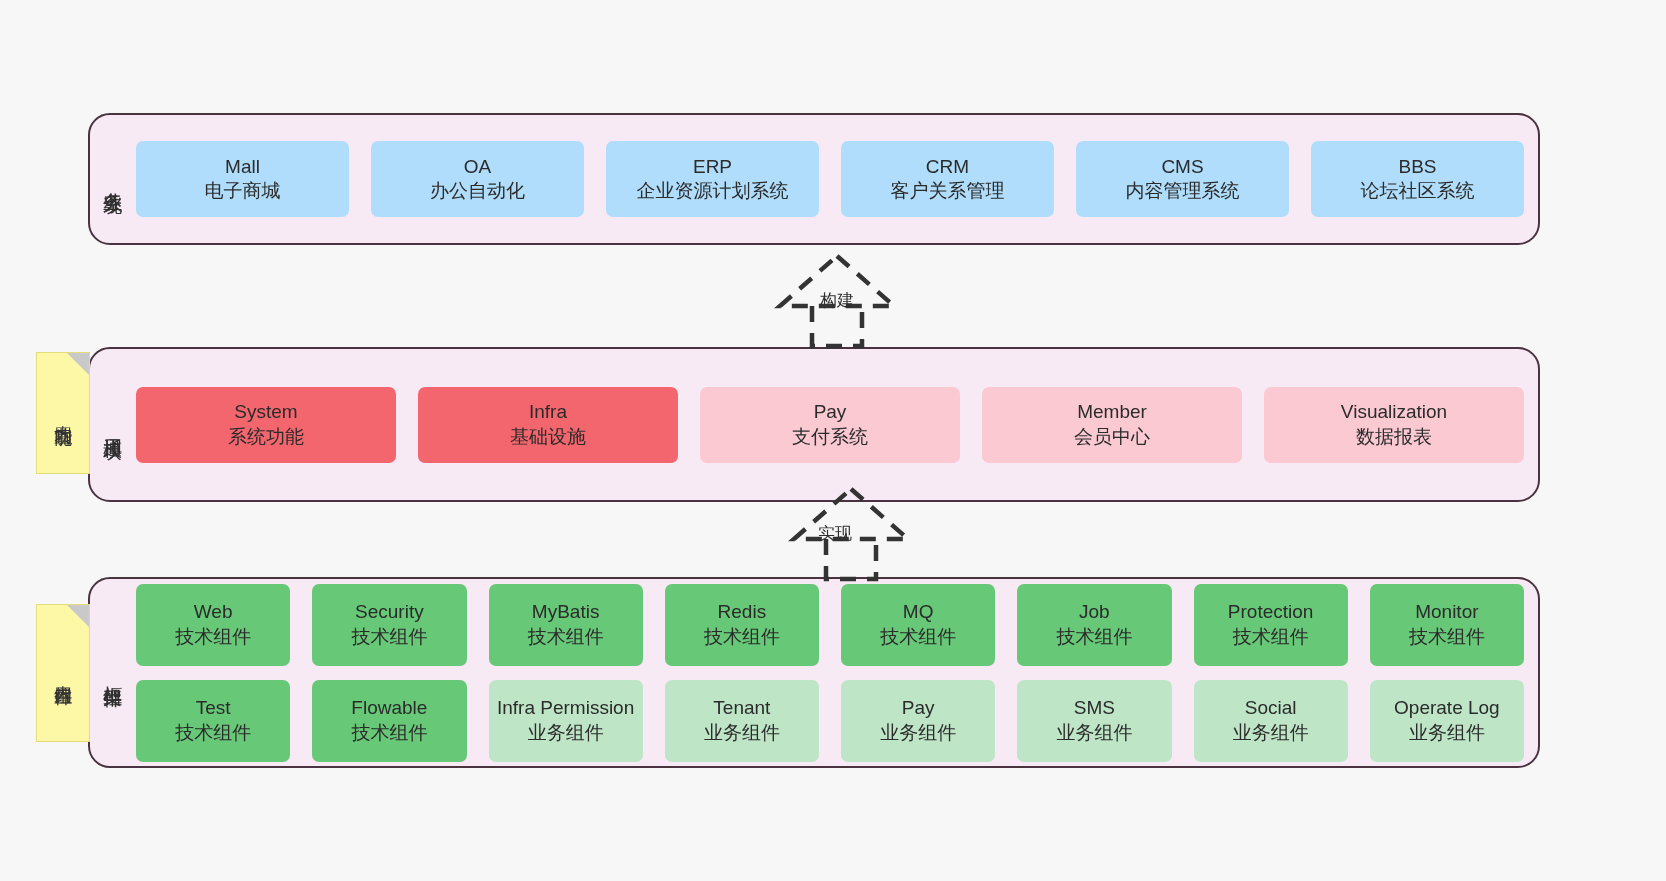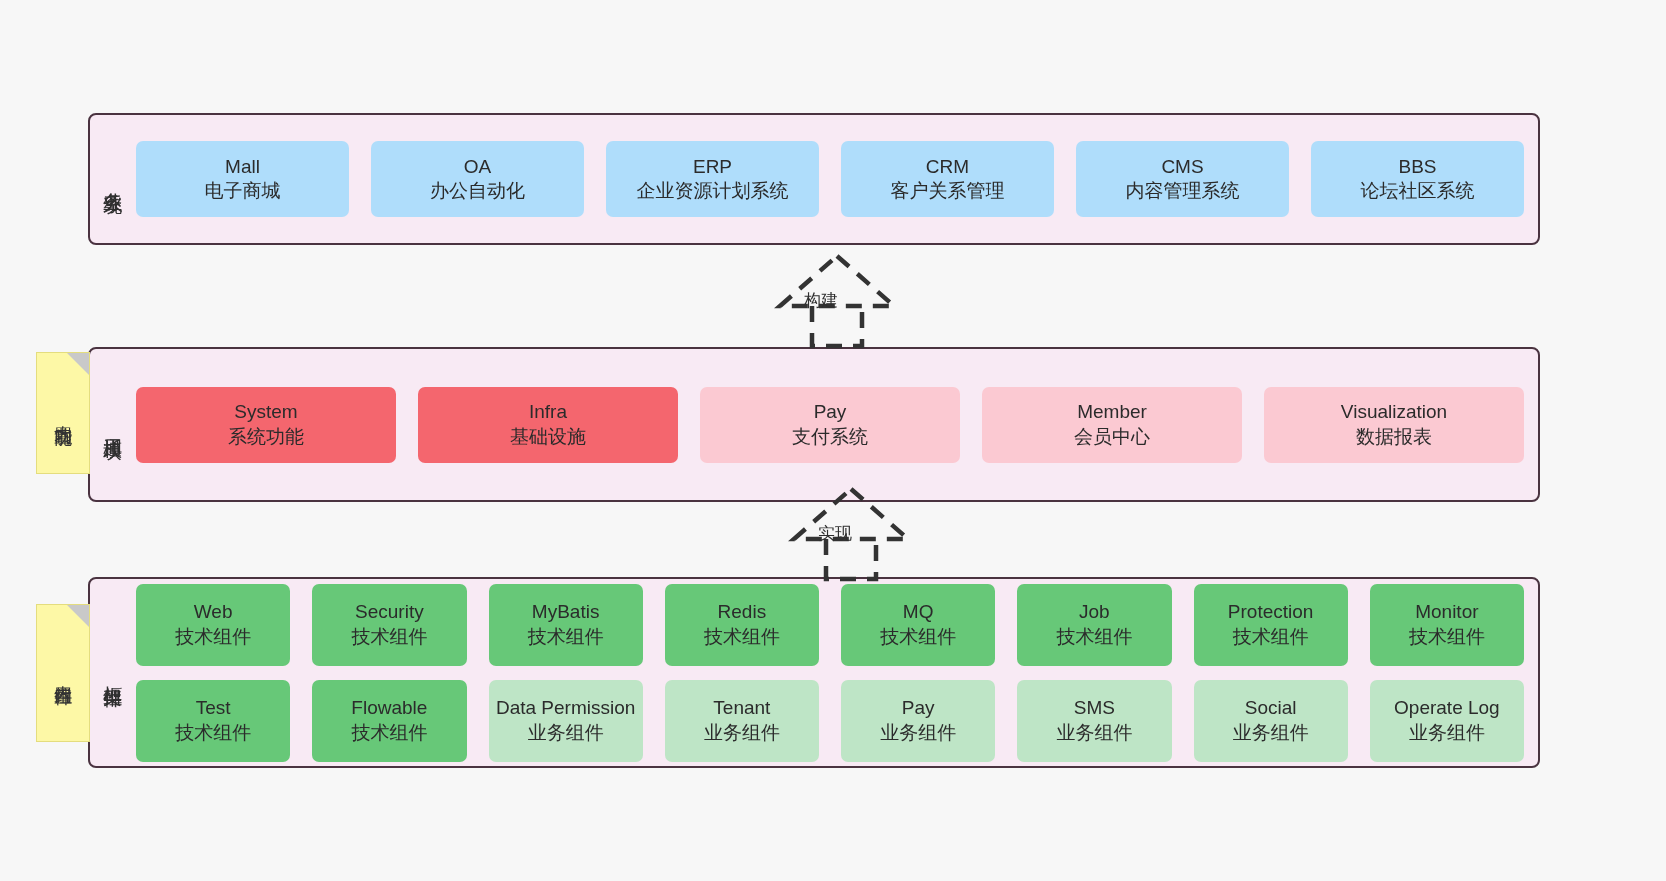--- a/index.html
+++ b/index.html
@@ -14,21 +14,21 @@
     overflow: hidden;
   }
 
   .canvas { position: relative; width: 1666px; height: 881px; }
 
   
   .panel {
     position: absolute;
     background: #f8eaf4;
     border: 2px solid #4a3340;
-    border-radius: 8px;
+    border-radius: 22px;
     box-sizing: border-box;
     display: flex;
     align-items: stretch;
   }
   .panel-title {
     flex: 0 0 auto;
     width: 46px;
     display: flex;
     align-items: center;
     justify-content: center;
@@ -126,21 +126,21 @@
   #arrow-build { left: 742px; top: 250px; width: 190px; height: 100px; }
   #arrow-impl  { left: 756px; top: 483px; width: 190px; height: 100px; }
   .arrow-label {
     position: absolute;
     font-size: 17px;
     color: #2f2f2f;
     background: transparent;
     white-space: nowrap;
     user-select: none;
   }
-  #arrow-build .arrow-label { left: 62px; top: 39px; }
+  #arrow-build .arrow-label { left: 78px; top: 39px; }
   #arrow-impl  .arrow-label { left: 62px; top: 39px; }
 </style>
 </head>
 <body>
 
 <div class="canvas">
 
   <div class="panel" id="sec-business">
     <div class="panel-title">业务系统</div>
     <div class="panel-body">
@@ -267,21 +267,21 @@
       <div class="row">
         <div class="card c-green">
           <span class="t1">Test</span>
           <span class="t2">技术组件</span>
         </div>
         <div class="card c-green">
           <span class="t1">Flowable</span>
           <span class="t2">技术组件</span>
         </div>
         <div class="card c-lightgreen">
-          <span class="t1">Data Permission</span>
+          <span class="t1">Infra Permission</span>
           <span class="t2">业务组件</span>
         </div>
         <div class="card c-lightgreen">
           <span class="t1">Tenant</span>
           <span class="t2">业务组件</span>
         </div>
         <div class="card c-lightgreen">
           <span class="t1">Pay</span>
           <span class="t2">业务组件</span>
         </div>

